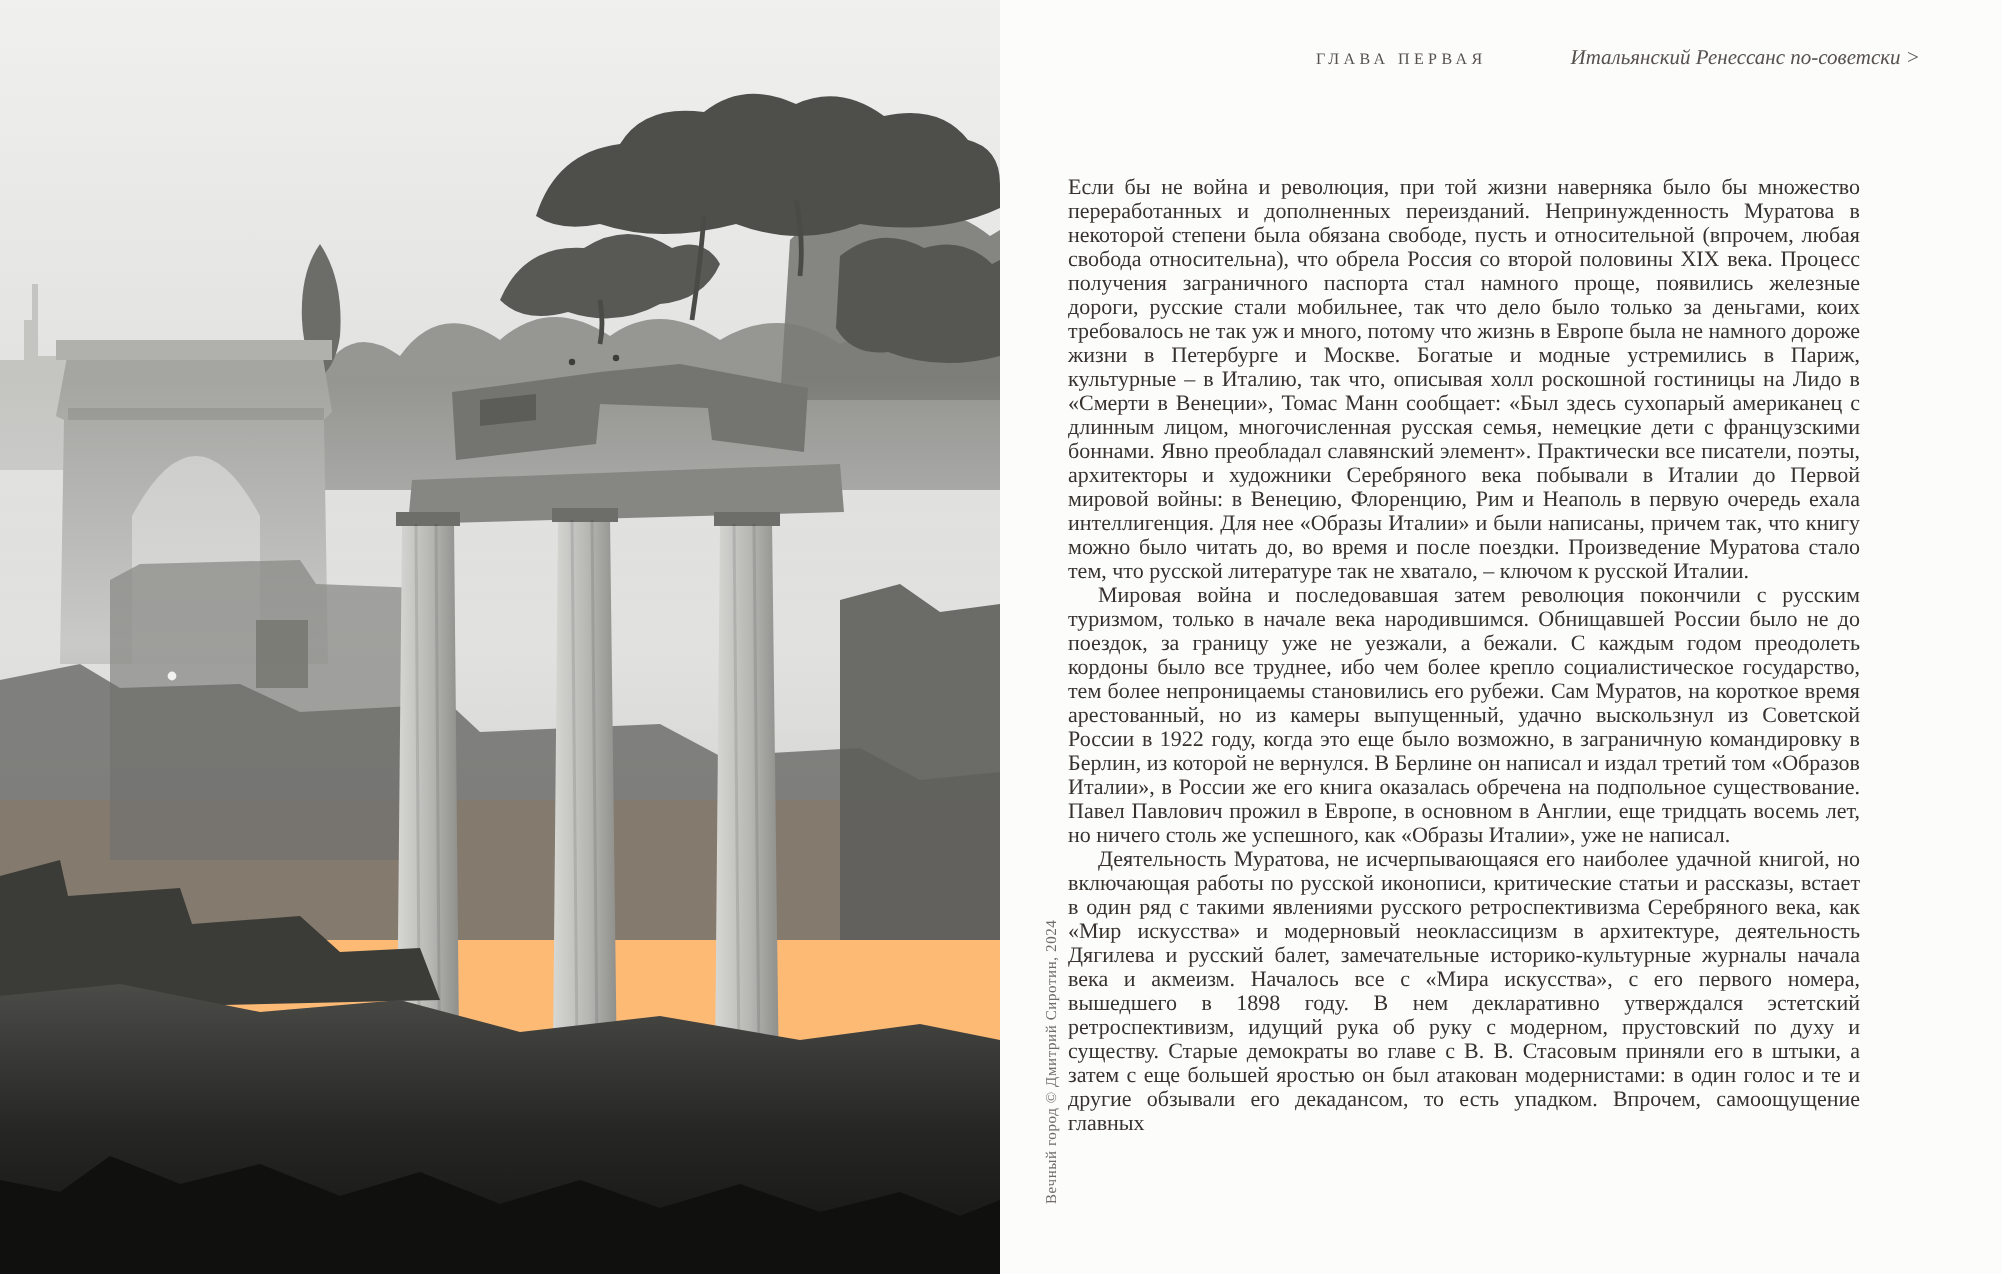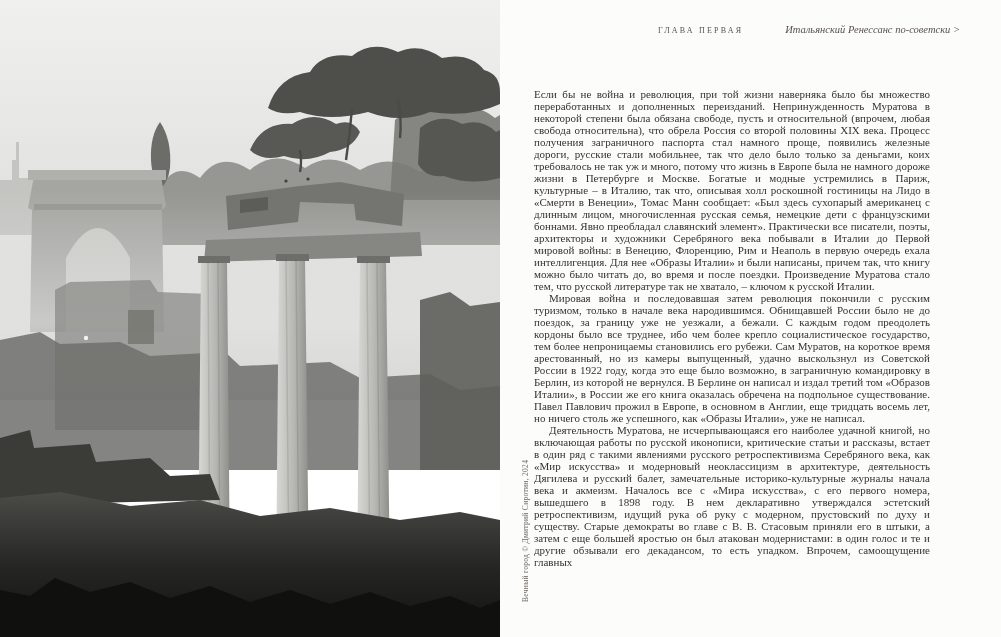--- a/index.html
+++ b/index.html
@@ -1,16 +1,16 @@
 <!DOCTYPE html>
 <html><head>
 <meta charset="utf-8">
 <style>
   html,body{margin:0;padding:0;background:#e9e7e4;}
-  .spread{position:relative;width:1001px;height:637px;background:#ffffff;overflow:hidden;
+  .spread{position:relative;width:1001px;height:637px;background:#fdba74;overflow:hidden;
           font-family:"Liberation Serif","DejaVu Serif",serif;}
   .page-left{position:absolute;left:0;top:0;width:500px;height:637px;}
   .page-left svg{display:block;width:500px;height:637px;}
   .page-right{position:absolute;left:500px;top:0;width:501px;height:637px;background:#fcfcfb;}
 
   .photo-credit{position:absolute;left:521px;top:602px;transform:rotate(-90deg);
                 transform-origin:0 0;white-space:nowrap;font-size:7.5px;
                 letter-spacing:.3px;color:#6f6b67;}
 
   .runhead{position:absolute;left:565px;top:24px;width:395px;display:flex;

